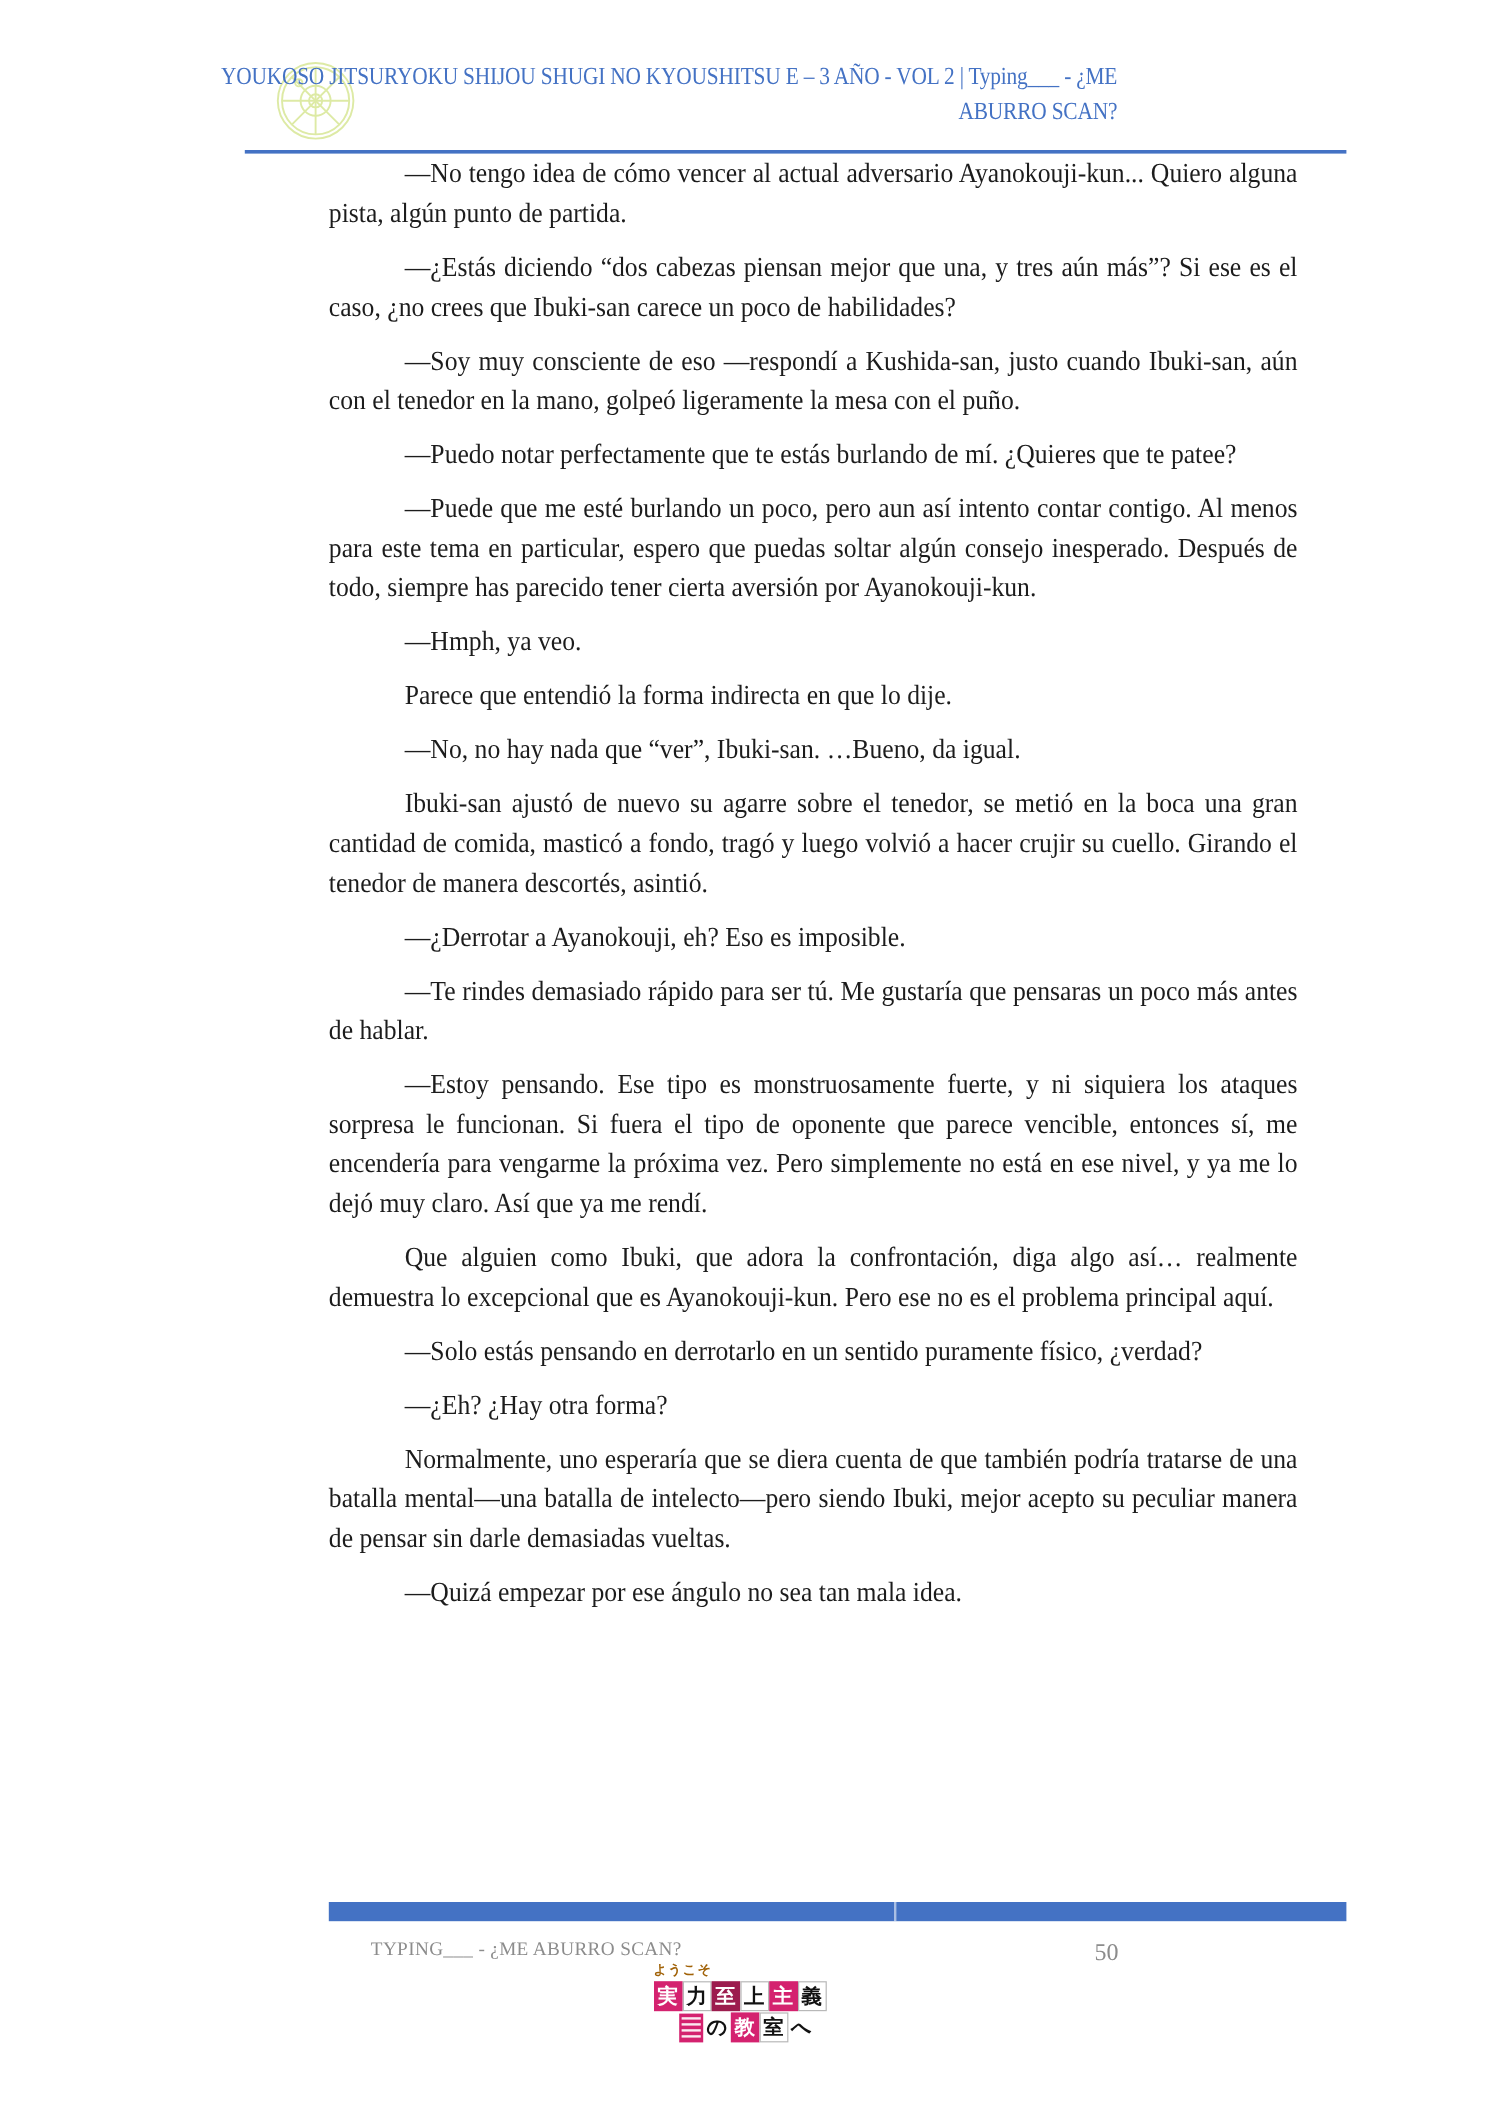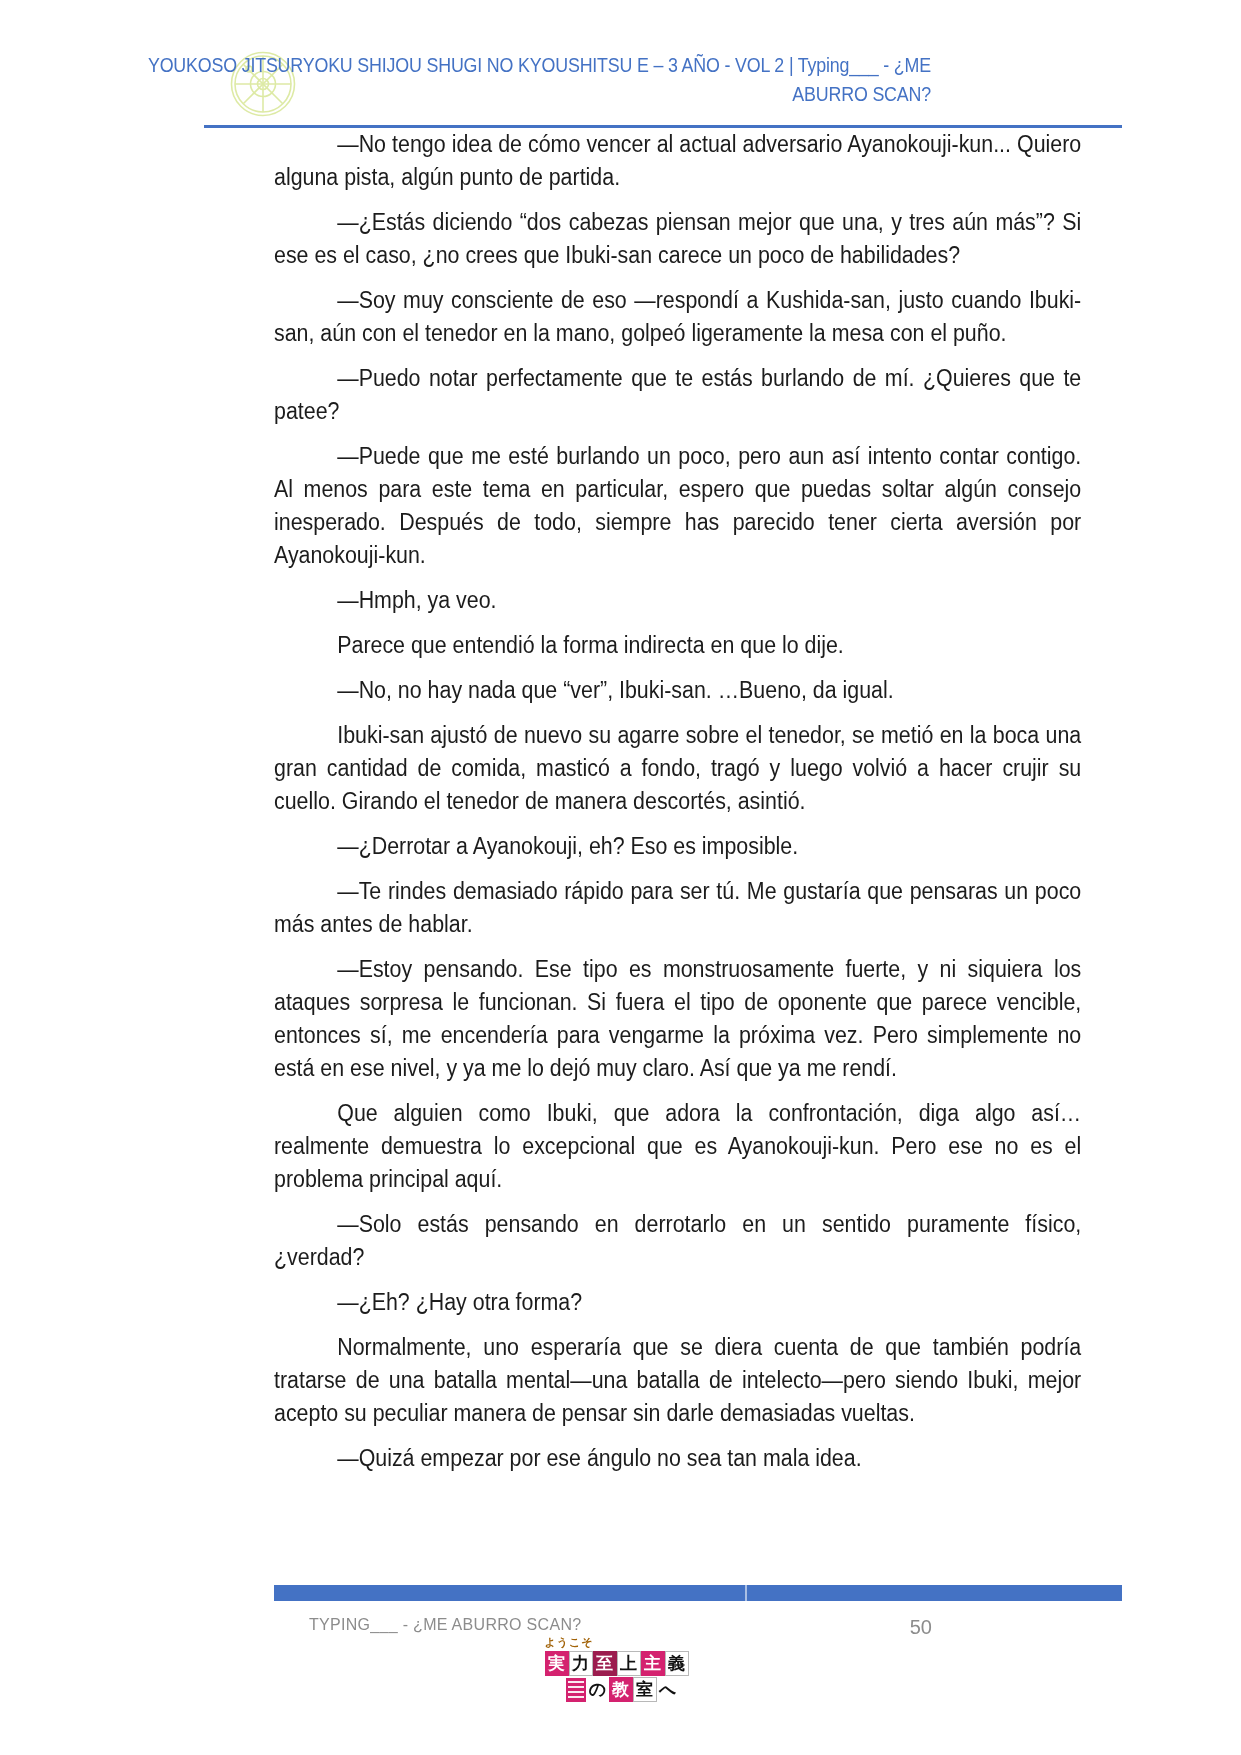--- a/index.html
+++ b/index.html
@@ -1,20 +1,20 @@
 <!DOCTYPE html>
 <html><head>
 <meta charset="utf-8">
 <style>
   * { margin:0; padding:0; box-sizing:border-box; }
   html,body { background:#ffffff; }
   .page {
     position:relative; width:1003px; height:1755px; margin:0 auto;
     background:#fff; overflow:hidden;
-    font-family:Liberation Sans, sans-serif;
+    font-family:Liberation Serif, serif;
     --accent:#4472c4; --accent-fill:#4a7cc9; --magenta:#d4226f; --darkred:#9c1c4e;
     --muted:#8c8c8c; --ink:#1c1c1c; --logo-green:#dce9a1;
   }
 
   
   .wheel { position:absolute; left:110px; top:50px; }
   .hdr-title {
     position:absolute; top:50px; right:191px; width:1000px;
     text-align:right; color:var(--accent);
     font-size:20.5px; line-height:29px; letter-spacing:-0.2px;

